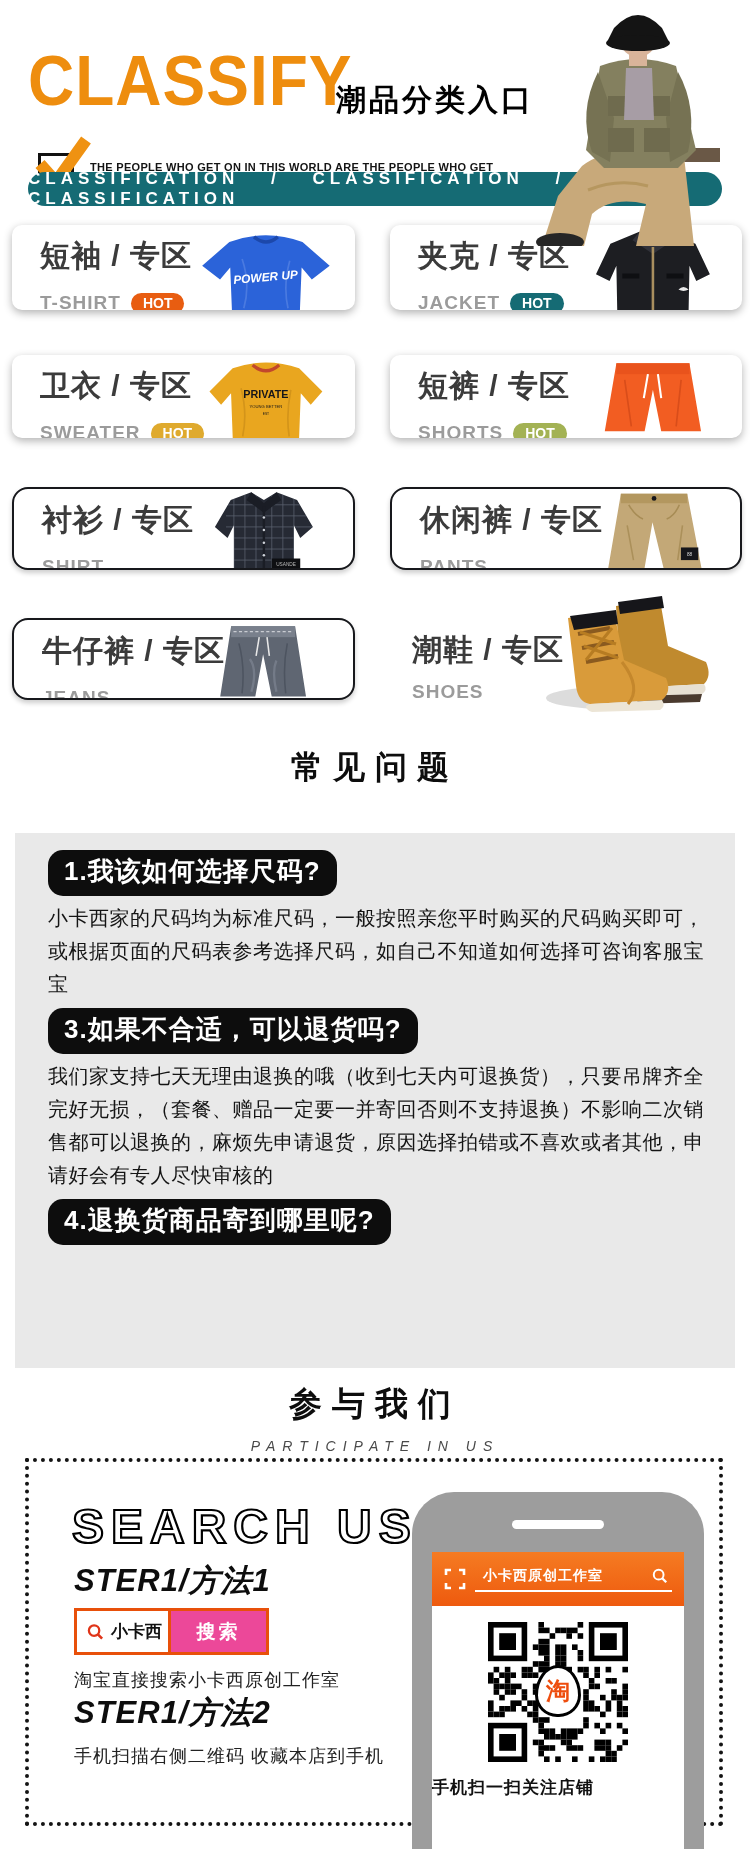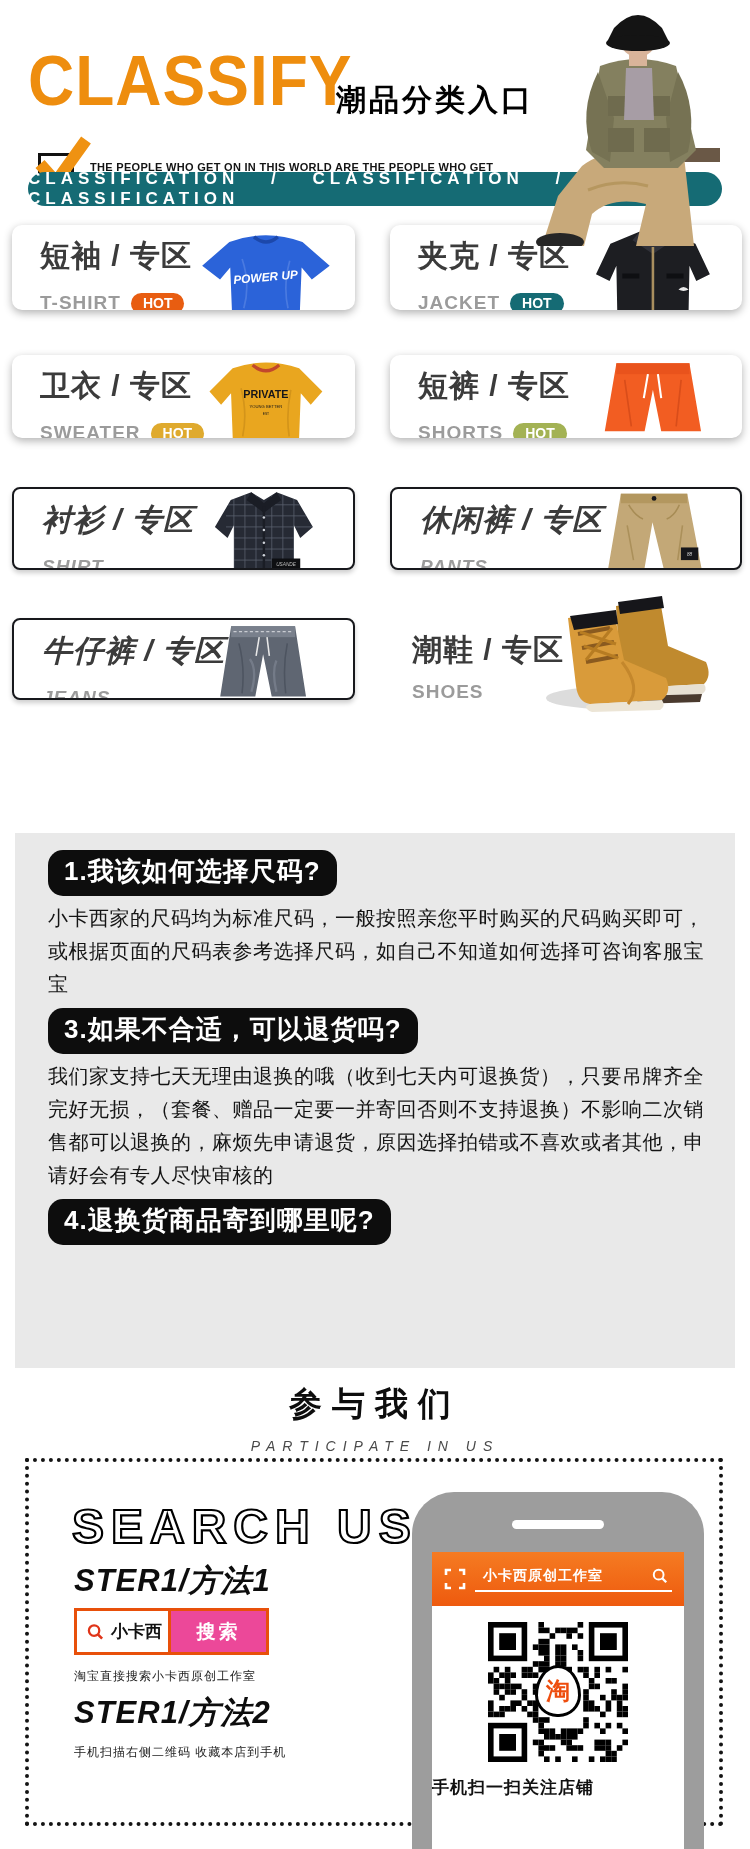--- a/index.html
+++ b/index.html
@@ -16,21 +16,21 @@
   .model { position:absolute; left:488px; top:0; width:262px; height:246px; z-index:5; }
 
   
   .banner { position:absolute; left:28px; top:172px; width:694px; height:34px; background:#156b74;
     border-radius:17px; display:flex; align-items:center; justify-content:center;
     color:#fff; font-size:17px; font-weight:bold; letter-spacing:5px; word-spacing:22px; z-index:1; }
 
   
   .card { position:absolute; background:#fff; overflow:hidden; }
   .card.soft { border-radius:10px; box-shadow:0 3px 8px rgba(0,0,0,.3); }
-  .card.lined { border-radius:8px; border:2px solid #17181c; box-shadow:0 3px 5px rgba(0,0,0,.2);font-style:italic; }
+  .card.lined { border-radius:16px; border:2px solid #17181c; box-shadow:0 3px 5px rgba(0,0,0,.2); }
   .c0 { left:12px; top:225px; width:343px; height:85px; }
   .c1 { left:390px; top:225px; width:352px; height:85px; }
   .c2 { left:12px; top:355px; width:343px; height:83px; }
   .c3 { left:390px; top:355px; width:352px; height:83px; }
   .c4 { left:12px; top:487px; width:343px; height:83px; }
   .c5 { left:390px; top:487px; width:352px; height:83px; }
   .c6 { left:12px; top:618px; width:343px; height:82px; }
   .card-title { position:absolute; left:28px; top:11px; font-size:30px; font-weight:bold; color:#3b3b3b; letter-spacing:1px; }
   .card-sub { position:absolute; left:28px; top:51px; display:flex; align-items:flex-end; gap:10px;margin-top:16px; }
   .sub-label { font-size:19px; font-weight:bold; color:#9b9b9b; letter-spacing:1px; }
@@ -62,21 +62,21 @@
   .dash-box { position:absolute; left:25px; top:1458px; width:698px; height:368px; border:4px dotted #141414; }
   .search-us { position:absolute; left:66px; top:1493px; }
   .method { position:absolute; font-size:31px; font-weight:bold; font-style:italic; color:#0d0d0d; letter-spacing:1px; }
   .m1 { left:74px; top:1560px; } .m2 { left:74px; top:1692px; }
   .search-bar { position:absolute; left:74px; top:1608px; height:47px; display:flex; z-index:2; }
   .s-field { display:flex; align-items:center; gap:7px; width:97px; padding:0 6px 0 10px;
     background:#fff; border:3px solid #e8500a; }
   .s-field-text { font-size:17px; font-weight:bold; color:#111; white-space:nowrap; }
   .s-btn { width:98px; background:#ec4899; border:3px solid #e8500a; border-left:none; color:#fff;
     font-size:19px; font-weight:bold; display:flex; align-items:center; justify-content:center; letter-spacing:3px; cursor:pointer; }
-  .note { position:absolute; font-size:12px; color:#222; letter-spacing:1px; }
+  .note { position:absolute; font-size:18px; color:#222; letter-spacing:1px; }
   .n1 { left:74px; top:1668px; } .n2 { left:74px; top:1744px; }
 
   
   .phone { position:absolute; left:412px; top:1492px; width:292px; height:441px;
     background:#9d9d9d; border-radius:42px 42px 0 0; z-index:3; }
   .speaker { position:absolute; left:100px; top:28px; width:92px; height:9px; background:#fff; border-radius:5px; }
   .screen { position:absolute; left:20px; top:60px; width:252px; height:297px; background:#fff; }
   .phone-bar { position:absolute; left:0; top:0; width:252px; height:54px;
     background:linear-gradient(180deg,#f57b22,#ee5a0e); display:flex; align-items:center; padding:0 12px; gap:9px; }
   .phone-search-line { flex:1; display:flex; align-items:center; justify-content:space-between;
@@ -257,20 +257,21 @@
     <path d="M98,104 L164,102 L162,110 L100,112 Z" fill="#4a3a2e"></path>
     <path d="M80,10 L124,4 L126,16 L82,22 Z" fill="#16161a"></path>
     <path d="M30,26 L76,20 L86,68 L128,86 Q134,100 124,108 L52,112 Q40,110 38,94 Z" fill="#d99b3a"></path>
     <path d="M52,112 L124,108 Q128,114 122,118 L54,120 Q48,118 48,114 Z" fill="#ece5d6"></path>
     <path d="M32,24 L78,18 L80,32 L36,38 Z" fill="#16161a"></path>
     <path d="M40,42 L72,36 M44,56 L76,50 M48,70 L80,64" stroke="#8a5a1f" stroke-width="4"></path>
     <path d="M42,40 L78,52 M46,54 L80,66 M74,36 L48,68" stroke="#b77c22" stroke-width="3"></path>
     <path d="M84,70 Q104,96 90,112" stroke="#c4872c" stroke-width="3" fill="none"></path>
   </svg>
 
+  <div class="faq-heading">常见问题</div>
   <div class="faq-box">
     <div>
       <div class="faq-q">1.我该如何选择尺码?</div>
       <div class="faq-a">小卡西家的尺码均为标准尺码，一般按照亲您平时购买的尺码购买即可，或根据页面的尺码表参考选择尺码，如自己不知道如何选择可咨询客服宝宝</div>
     </div>
     <div>
       <div class="faq-q">3.如果不合适，可以退货吗?</div>
       <div class="faq-a">我们家支持七天无理由退换的哦（收到七天内可退换货），只要吊牌齐全完好无损，（套餐、赠品一定要一并寄回否则不支持退换）不影响二次销售都可以退换的，麻烦先申请退货，原因选择拍错或不喜欢或者其他，申请好会有专人尽快审核的</div>
     </div>
     <div>

